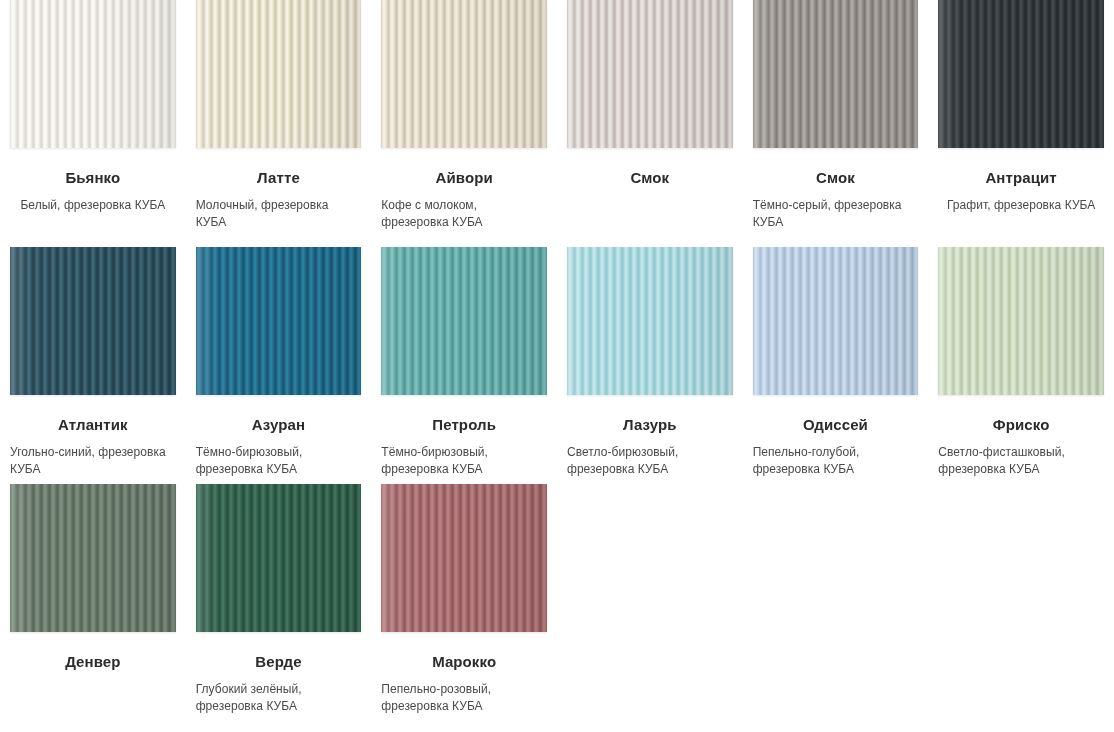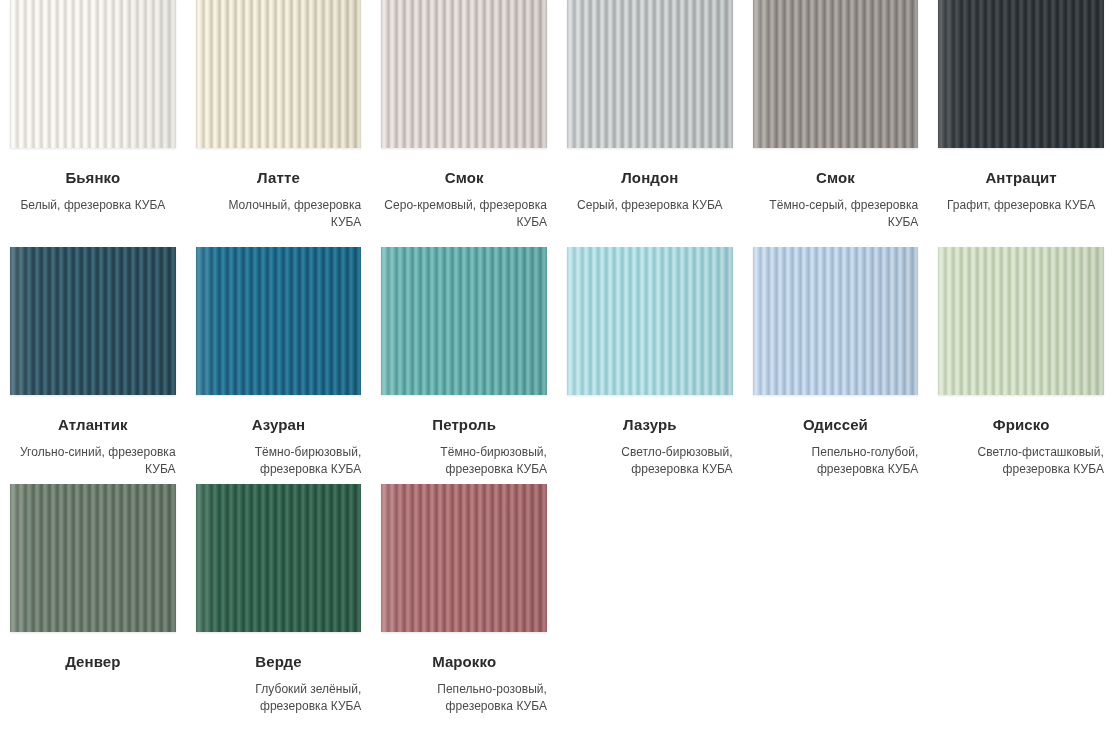--- a/index.html
+++ b/index.html
@@ -59,49 +59,48 @@
     color: #2b2b2b;
     text-align: center;
     line-height: 18px;
     letter-spacing: 0.1px;
   }
   .swatch-desc {
     margin-top: 10px;
     font-size: 12px;
     font-weight: 400;
     color: #4a4a4a;
-    text-align: right;
+    text-align: left;
     line-height: 17px;
     letter-spacing: 0.05px;
     max-width: 168px;
   }
 </style>
 </head>
 <body>
 
 <div class="catalog-grid">
     <div class="swatch-card">
       <div class="swatch-image" style="background-color: rgb(240, 238, 234); background-image: linear-gradient(to right, rgb(217, 214, 205) 0px, rgb(240, 238, 234) 1px, rgb(251, 250, 247) 2.6px, rgb(251, 250, 247) 3.6px, rgb(240, 238, 234) 5.2px, rgb(217, 214, 205) 7.2px, rgb(217, 214, 205) 8px);"></div>
       <div class="swatch-title">Бьянко</div>
       <div class="swatch-desc">Белый, фрезеровка КУБА</div>
     </div>
     <div class="swatch-card">
       <div class="swatch-image" style="background-color: rgb(232, 226, 208); background-image: linear-gradient(to right, rgb(207, 199, 173) 0px, rgb(232, 226, 208) 1px, rgb(246, 242, 230) 2.6px, rgb(246, 242, 230) 3.6px, rgb(232, 226, 208) 5.2px, rgb(207, 199, 173) 7.2px, rgb(207, 199, 173) 8px);"></div>
       <div class="swatch-title">Латте</div>
       <div class="swatch-desc">Молочный, фрезеровка КУБА</div>
     </div>
     <div class="swatch-card">
+      <div class="swatch-image" style="background-color: rgb(229, 221, 205); background-image: linear-gradient(to right, rgb(203, 192, 169) 0px, rgb(229, 221, 205) 1px, rgb(243, 237, 224) 2.6px, rgb(243, 237, 224) 3.6px, rgb(229, 221, 205) 5.2px, rgb(203, 192, 169) 7.2px, rgb(203, 192, 169) 8px);"></div>
+      <div class="swatch-title">Айвори</div>
+      <div class="swatch-desc">Кофе с молоком, фрезеровка КУБА</div>
+    </div>
+    <div class="swatch-card">
       <div class="swatch-image" style="background-color: rgb(216, 210, 207); background-image: linear-gradient(to right, rgb(189, 180, 177) 0px, rgb(216, 210, 207) 1px, rgb(233, 229, 226) 2.6px, rgb(233, 229, 226) 3.6px, rgb(216, 210, 207) 5.2px, rgb(189, 180, 177) 7.2px, rgb(189, 180, 177) 8px);"></div>
       <div class="swatch-title">Смок</div>
-      <div class="swatch-desc">Серо-кремовый, фрезеровка КУБА</div>
-    </div>
-    <div class="swatch-card">
-      <div class="swatch-image" style="background-color: rgb(195, 198, 199); background-image: linear-gradient(to right, rgb(167, 171, 172) 0px, rgb(195, 198, 199) 1px, rgb(217, 220, 221) 2.6px, rgb(217, 220, 221) 3.6px, rgb(195, 198, 199) 5.2px, rgb(167, 171, 172) 7.2px, rgb(167, 171, 172) 8px);"></div>
-      <div class="swatch-title">Лондон</div>
-      <div class="swatch-desc">Серый, фрезеровка КУБА</div>
     </div>
     <div class="swatch-card">
       <div class="swatch-image" style="background-color: rgb(154, 149, 144); background-image: linear-gradient(to right, rgb(127, 122, 117) 0px, rgb(154, 149, 144) 1px, rgb(174, 170, 164) 2.6px, rgb(174, 170, 164) 3.6px, rgb(154, 149, 144) 5.2px, rgb(127, 122, 117) 7.2px, rgb(127, 122, 117) 8px);"></div>
       <div class="swatch-title">Смок</div>
       <div class="swatch-desc">Тёмно-серый, фрезеровка КУБА</div>
     </div>
     <div class="swatch-card">
       <div class="swatch-image" style="background-color: rgb(52, 58, 61); background-image: linear-gradient(to right, rgb(36, 41, 44) 0px, rgb(52, 58, 61) 1px, rgb(67, 74, 78) 2.6px, rgb(67, 74, 78) 3.6px, rgb(52, 58, 61) 5.2px, rgb(36, 41, 44) 7.2px, rgb(36, 41, 44) 8px);"></div>
       <div class="swatch-title">Антрацит</div>
       <div class="swatch-desc">Графит, фрезеровка КУБА</div>

